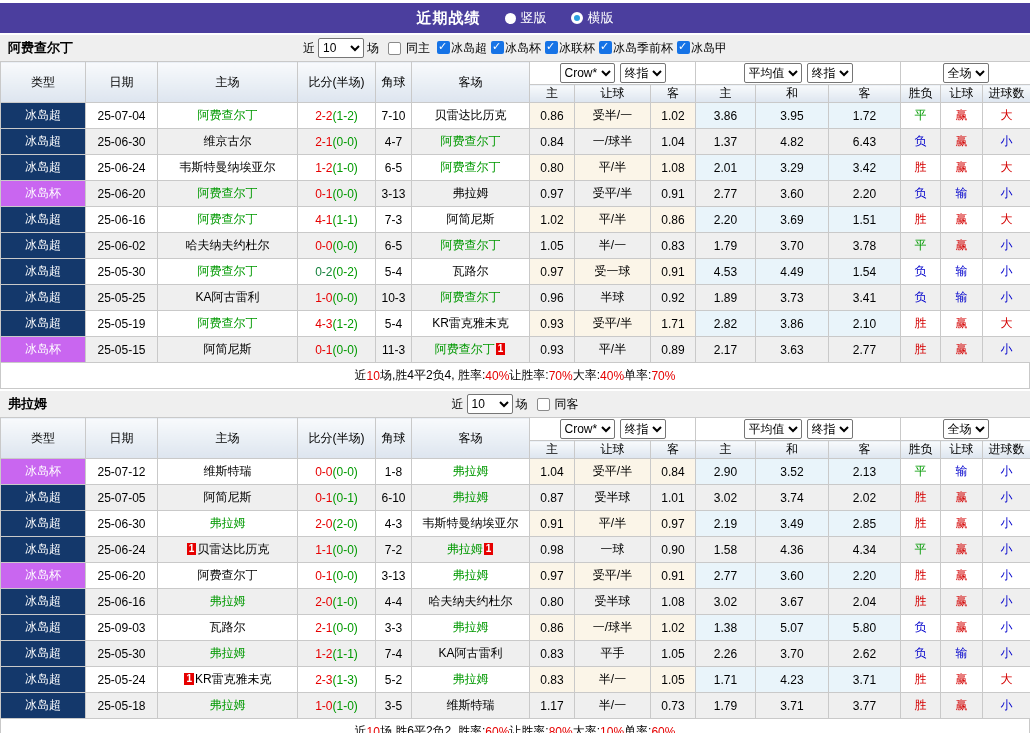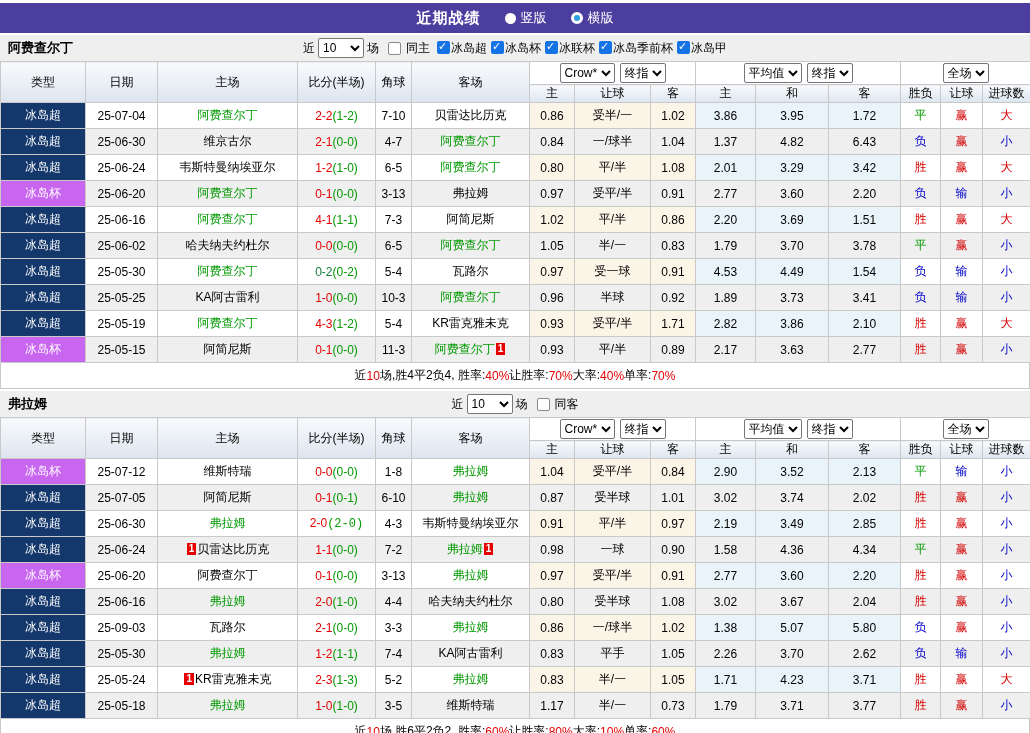--- a/index.html
+++ b/index.html
@@ -411,21 +411,21 @@
           <td class="aqua">3.74</td>
           <td class="aqua">2.02</td>
           <td style="color: rgb(212, 0, 0);">胜</td>
           <td style="color: rgb(212, 0, 0);">赢</td>
           <td style="color: rgb(0, 0, 204);">小</td>
         </tr>
         <tr>
           <td class="lg-cell" style="background: rgb(20, 56, 107);">冰岛超</td>
           <td>25-06-30</td>
           <td><span class="t-green" style="color: rgb(0, 153, 0);">弗拉姆</span></td>
-          <td><span class="score-s" style="color: rgb(230, 0, 0);">2-0</span><span style="color: rgb(0, 153, 0); font-family: Liberation Mono, monospace;">(2-0)</span></td>
+          <td><span class="score-s" style="color: rgb(230, 0, 0);">2-0</span><span style="color: rgb(0, 153, 0);">(2-0)</span></td>
           <td>4-3</td>
           <td><span class="t-black">韦斯特曼纳埃亚尔</span></td>
           <td class="cream">0.91</td>
           <td class="cream">平/半</td>
           <td class="cream">0.97</td>
           <td class="aqua">2.19</td>
           <td class="aqua">3.49</td>
           <td class="aqua">2.85</td>
           <td style="color: rgb(212, 0, 0);">胜</td>
           <td style="color: rgb(212, 0, 0);">赢</td>

